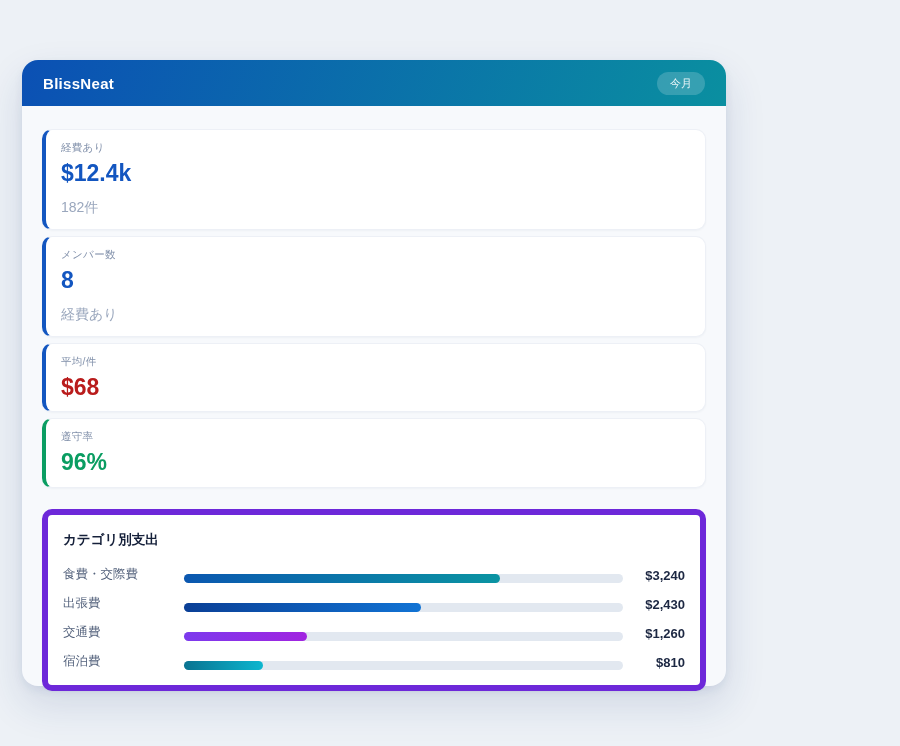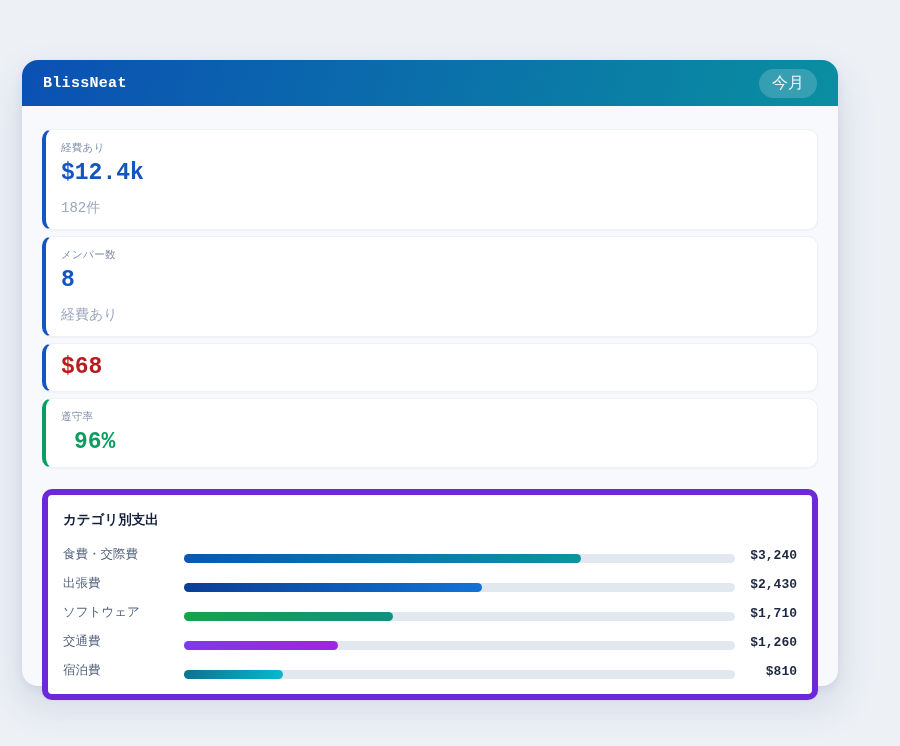--- a/index.html
+++ b/index.html
@@ -5,45 +5,44 @@
   * { margin: 0; padding: 0; box-sizing: border-box; }
   html, body { width: 900px; height: 746px; }
   body {
     background: #edf1f6;
     font-family: "Liberation Sans", "DejaVu Sans", sans-serif;
     overflow: hidden;
   }
   .panel {
     position: absolute;
     left: 22px; top: 60px;
-    width: 816px; height: 626px;
+    width: 704px; height: 626px;
     background: #f7f9fc;
     border-radius: 16px;
     box-shadow: 0 18px 40px rgba(30,60,120,0.14), 0 4px 10px rgba(30,60,120,0.07);
-    font-family: Liberation Mono, monospace;
   }
   .app-header {
     height: 46px;
     border-radius: 16px 16px 0 0;
     background: linear-gradient(108deg, #0b50b4 0%, #0a8fa0 100%);
     display: flex;
     align-items: center;
     justify-content: space-between;
     padding: 0 21px;
   }
   .app-title {
     color: #ffffff;
     font-size: 15px;
     font-weight: bold;
     letter-spacing: 0.3px;
   }
   .period-badge {
     background: rgba(255,255,255,0.18);
     color: #eaf5f8;
-    font-size: 16px;
+    font-size: 11px;
     padding: 4px 13px;
     border-radius: 999px;
     border: none;
     cursor: pointer;
     font-family: inherit;
   }
   .content { padding: 23px 20px; }
   .stat-card {
     background: #ffffff;
     border: 1px solid #edf0f6;
@@ -137,27 +136,28 @@
       <div class="stat-sub">182件</div>
     </div>
 
     <div class="stat-card" style="border-left-color: rgb(19, 86, 192);">
       <div class="stat-label">メンバー数</div>
       <div class="stat-value" style="color: rgb(19, 86, 192);">8</div>
       <div class="stat-sub">経費あり</div>
     </div>
 
     <div class="stat-card" style="border-left-color: rgb(19, 86, 192);">
+      <div class="stat-label">平均/件</div>
       <div class="stat-value" style="color: #b91c1c;">$68</div>
 
     </div>
 
     <div class="stat-card" style="border-left-color: rgb(10, 157, 98);">
       <div class="stat-label">遵守率</div>
-      <div class="stat-value" style="color: rgb(10, 157, 98); margin-left: 13px;">96%</div>
+      <div class="stat-value" style="color: rgb(10, 157, 98);">96%</div>
 
     </div>
 
     <div class="cat-card">
       <div class="cat-title">カテゴリ別支出</div>
 
       <div class="cat-row">
         <div class="row-label">食費・交際費</div>
         <div class="row-track">
             <div class="bar-fill" style="width: 72%; background: linear-gradient(90deg, rgb(11, 87, 176), rgb(11, 148, 162));"></div>
@@ -166,27 +166,20 @@
       </div>
 
       <div class="cat-row">
         <div class="row-label">出張費</div>
         <div class="row-track">
             <div class="bar-fill" style="width: 54%; background: linear-gradient(90deg, rgb(10, 63, 150), rgb(17, 115, 212));"></div>
           </div>
         <div class="row-value">$2,430</div>
       </div>
 
-      <div class="cat-row">
-        <div class="row-label">ソフトウェア</div>
-        <div class="row-track">
-            <div class="bar-fill" style="width: 38%; background: linear-gradient(90deg, rgb(22, 163, 74), rgb(15, 145, 128));"></div>
-          </div>
-        <div class="row-value">$1,710</div>
-      </div>
 
       <div class="cat-row">
         <div class="row-label">交通費</div>
         <div class="row-track">
             <div class="bar-fill" style="width: 28%; background: linear-gradient(90deg, rgb(124, 58, 237), rgb(161, 36, 224));"></div>
           </div>
         <div class="row-value">$1,260</div>
       </div>
 
       <div class="cat-row">

